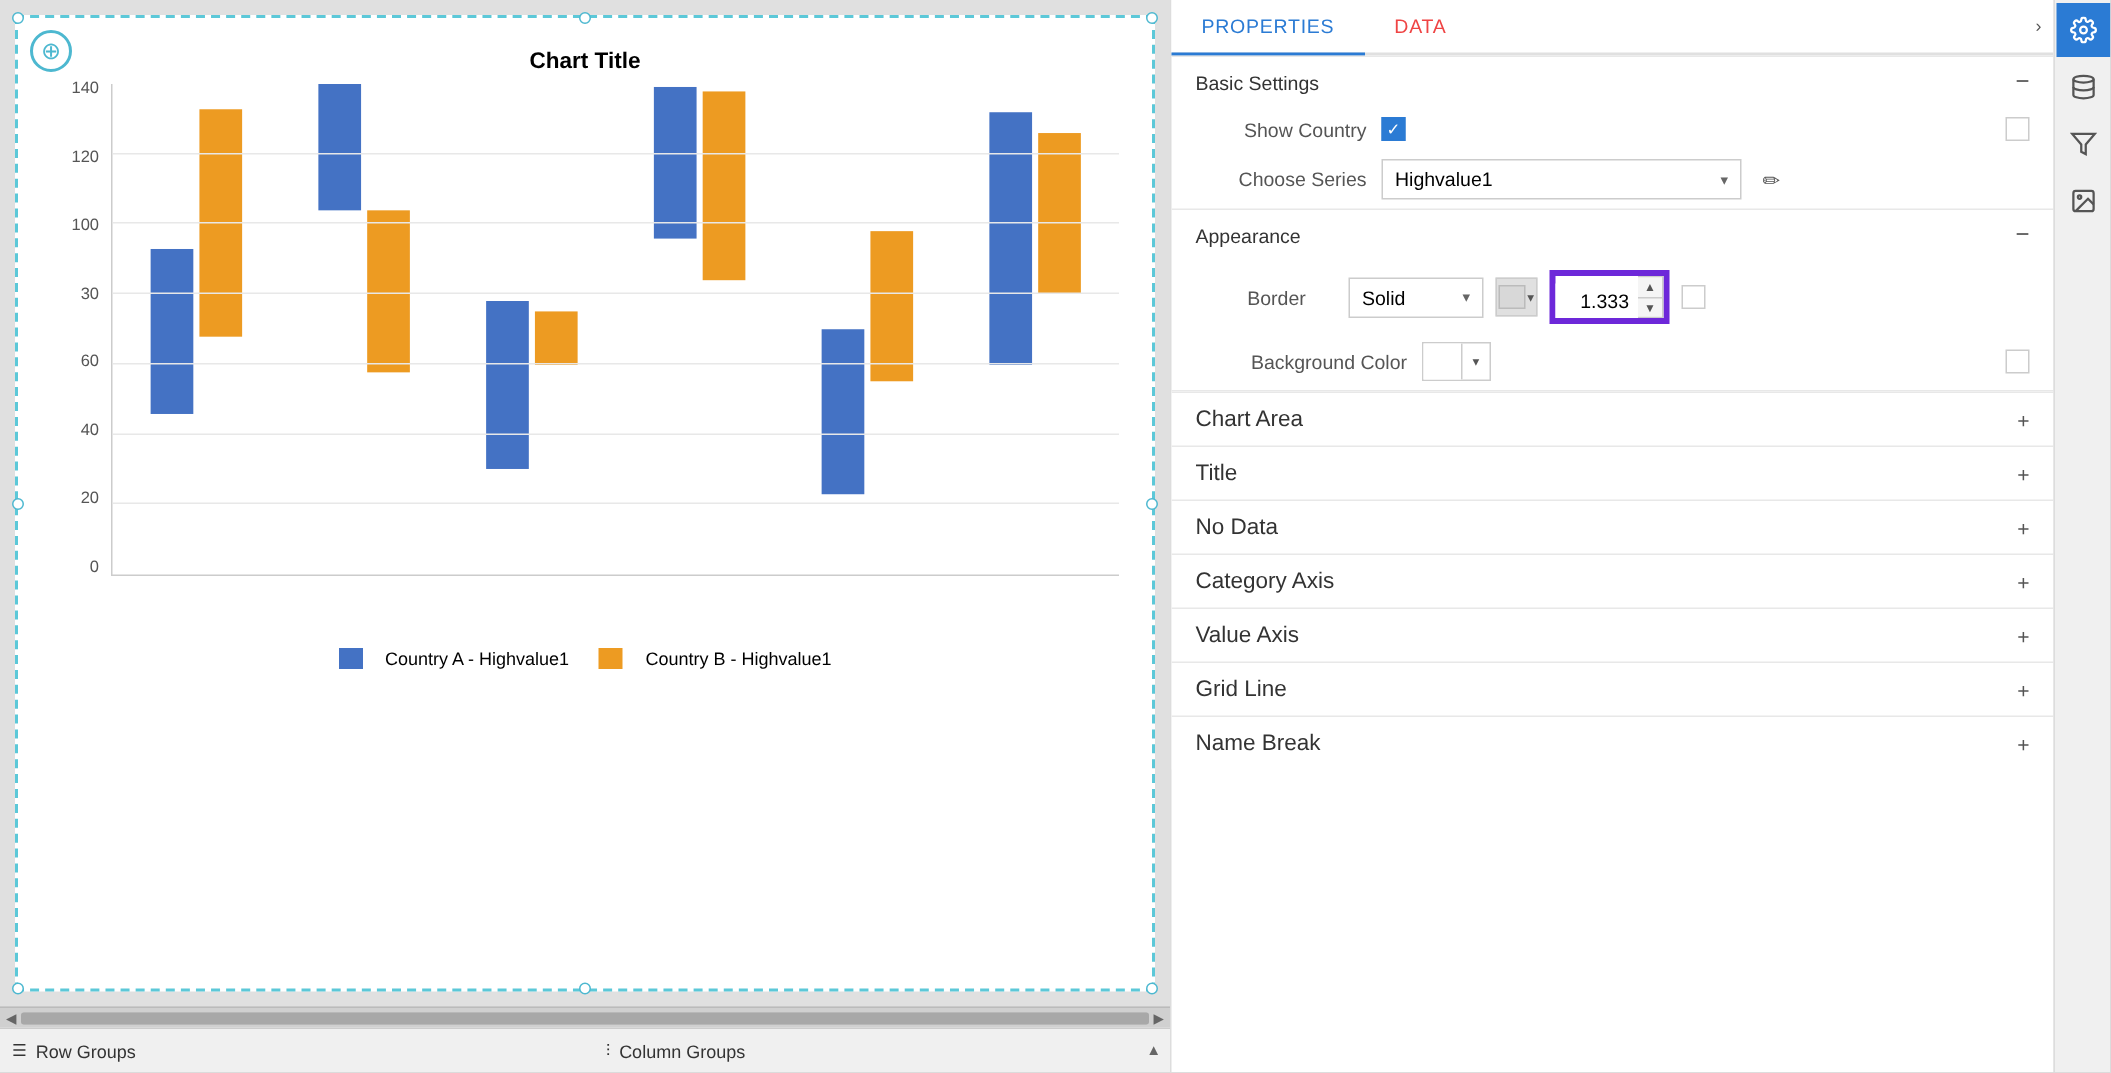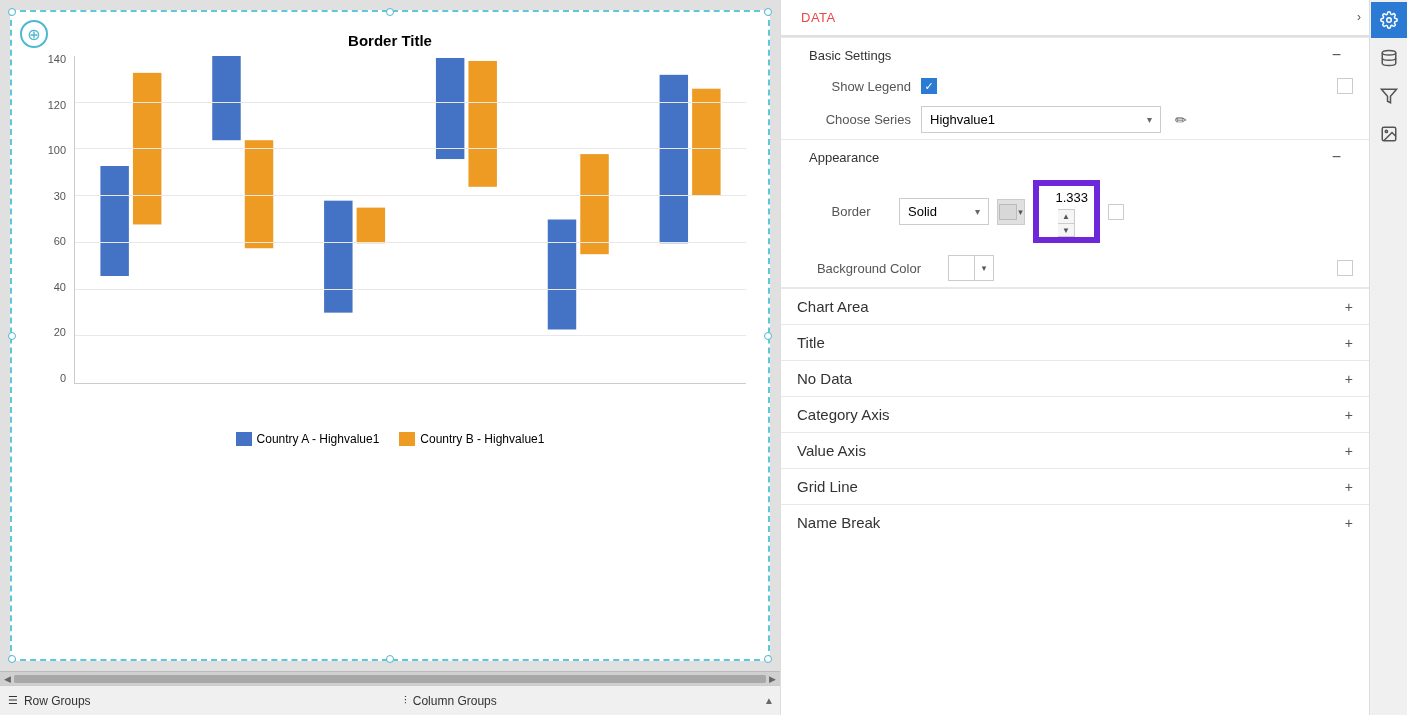--- a/index.html
+++ b/index.html
@@ -57,21 +57,21 @@
       display: flex;
       gap: 20px;
       justify-content: center;
       padding: 8px 0 10px 0;
       font-size: 12px;
       align-items: center;
     }
     .legend-item {
       display: flex;
       align-items: center;
-      gap: 5px;
+      gap: 15px;
     }
     .legend-swatch {
       width: 16px;
       height: 14px;
     }
     
     .bottom-strip {
       height: 30px;
       background: #f0f0f0;
       border-top: 1px solid #ccc;
@@ -123,21 +123,21 @@
       flex: 1;
       overflow-y: auto;
       padding: 0;
     }
 
     
     .prop-section-header {
       font-size: 13px;
       font-weight: 500;
       color: #333;
-      padding: 8px 28px;
+      padding: 8px 16px;
       display: flex;
       align-items: center;
       justify-content: space-between;
       cursor: pointer;
     }
     .prop-section-header .minus-icon {
       font-size: 16px;
       color: #555;
     }
     .prop-row {
@@ -323,21 +323,22 @@
       color: #555;
       font-size: 12px;
     }
 
     .divider-h { height: 1px; background: #e8e8e8; }
 
     .bg-color-section {
       display: flex;
       align-items: center;
       padding: 6px 16px 6px 30px;
-      gap: 27px;
+      gap: 10px;
+      margin-left: 17px;
     }
     .bg-label {
       color: #555;
       font-size: 13px;
       min-width: 110px;
       text-align: right;
     }
     .color-dropdown-box {
       display: flex;
       align-items: center;
@@ -374,21 +375,21 @@
       <div class="handle tc"></div>
       <div class="handle tr"></div>
       <div class="handle ml"></div>
       <div class="handle mr"></div>
       <div class="handle bl"></div>
       <div class="handle bc"></div>
       <div class="handle br"></div>
 
       <div class="move-icon">⊕</div>
 
-      <div style="text-align:center; font-weight:bold; font-size:15px; padding-top:20px; padding-bottom:5px;">Border Title</div>
+      <div style="text-align:center; font-weight:bold; font-size:15px; padding-top:20px; padding-bottom:5px;">Chart Title</div>
 
       <div style="position:relative; flex:1; padding:0 20px 0 20px; height:370px;">
 
         <div style="position:absolute; left:20px; top:0; bottom:40px; width:40px; display:flex; flex-direction:column-reverse; justify-content:space-between; align-items:flex-end; padding-right:6px;">
           <span class="y-label">0</span>
           <span class="y-label">20</span>
           <span class="y-label">40</span>
           <span class="y-label">60</span>
           <span class="y-label">30</span>
           <span class="y-label">100</span>
@@ -468,37 +469,38 @@
         <span>Column Groups</span>
         <span style="margin-left:auto; margin-right:6px; font-size:10px; color:#666; cursor:pointer;">▲</span>
       </div>
     </div>
   </div>
 
   <div class="right-panel" style="flex:1; display:flex; flex-direction:column;">
 
     <div style="display:flex; align-items:stretch; border-bottom:2px solid #e0e0e0; background:white;">
       <div class="panel-tabs-container" style="display:flex; flex:1;">
+        <div class="panel-tab active">PROPERTIES</div>
         <div class="panel-tab">DATA</div>
       </div>
       <div class="chevron-right-btn">›</div>
     </div>
 
     <div class="panel-content">
 
 
       <div class="divider-h"></div>
 
       <div class="prop-section-header">
         <span>Basic Settings</span>
         <span class="minus-icon">−</span>
       </div>
 
       <div class="prop-row">
-        <span class="prop-label">Show Legend</span>
+        <span class="prop-label">Show Country</span>
         <div class="checkbox checked"></div>
         <div style="flex:1;"></div>
         <div class="checkbox unchecked"></div>
       </div>
 
       <div class="prop-row">
         <span class="prop-label">Choose Series</span>
         <div class="select-box select-box-wide">
           <span>Highvalue1</span>
           <span class="select-arrow">▾</span>
@@ -516,21 +518,21 @@
       <div class="border-row">
         <span class="border-label">Border</span>
         <div class="select-box" style="min-width:90px;">
           <span>Solid</span>
           <span class="select-arrow">▾</span>
         </div>
         <div class="color-box">
           <div style="width:18px;height:16px;background:#d8d8d8;border:1px solid #bbb;"></div>
           <span style="font-size:9px;color:#555;margin-left:1px;">▾</span>
         </div>
-        <div style="display:flex; align-items:center; border:6px solid #6d28d9;flex-direction:column;">
+        <div style="display:flex; align-items:flex-end; border:4px solid #6d28d9;">
           <input type="text" class="number-input" style="border: none; width: 55px;" value="1.333">
           <div class="spin-buttons">
             <button class="spin-btn">▲</button>
             <button class="spin-btn">▼</button>
           </div>
         </div>
         <div class="checkbox unchecked"></div>
       </div>
 
       <div class="bg-color-section">

